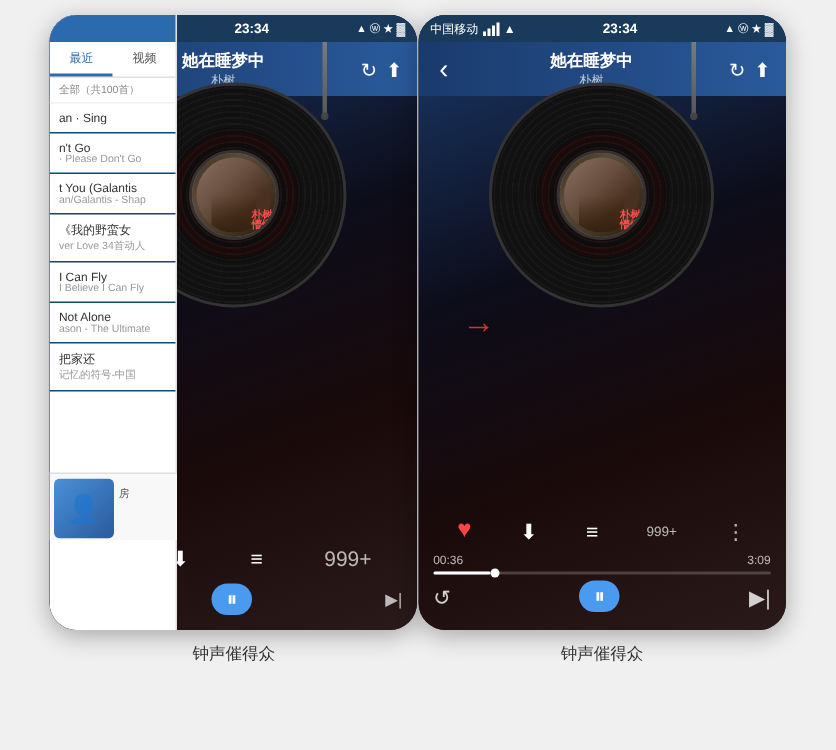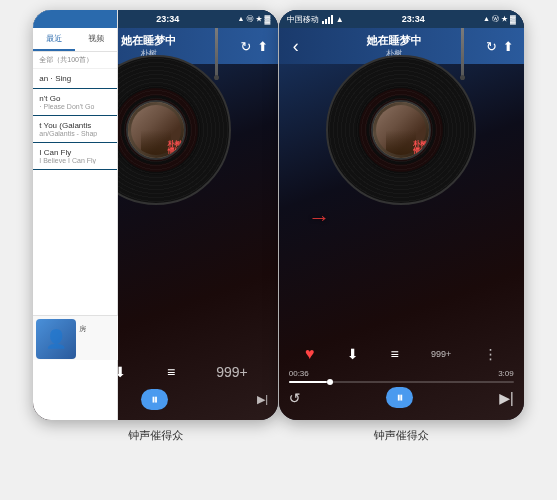--- a/index.html
+++ b/index.html
@@ -512,22 +512,34 @@
           </div>
           <div class="panel-list-item">
             <div class="panel-item-title">n't Go</div>
             <div class="panel-item-sub">· Please Don't Go</div>
           </div>
           <div class="panel-list-item">
             <div class="panel-item-title">t You (Galantis</div>
             <div class="panel-item-sub">an/Galantis - Shap</div>
           </div>
           <div class="panel-list-item">
+            <div class="panel-item-title">《我的野蛮女</div>
+            <div class="panel-item-sub">ver Love 34首动人</div>
+          </div>
+          <div class="panel-list-item">
             <div class="panel-item-title">I Can Fly</div>
             <div class="panel-item-sub">I Believe I Can Fly</div>
+          </div>
+          <div class="panel-list-item">
+            <div class="panel-item-title">Not Alone</div>
+            <div class="panel-item-sub">ason - The Ultimate</div>
+          </div>
+          <div class="panel-list-item">
+            <div class="panel-item-title">把家还</div>
+            <div class="panel-item-sub">记忆的符号-中国</div>
           </div>
         </div>
 
         <div class="panel-bottom-area">
           <div class="panel-thumb">
             <div style="width:100%; height:100%; background:linear-gradient(135deg,#4a90d9,#2a5a9c); display:flex; align-items:center; justify-content:center;">
               <span style="font-size:18px; color:white; opacity:0.6;">👤</span>
             </div>
           </div>
           <div class="panel-thumb-text">房</div>

